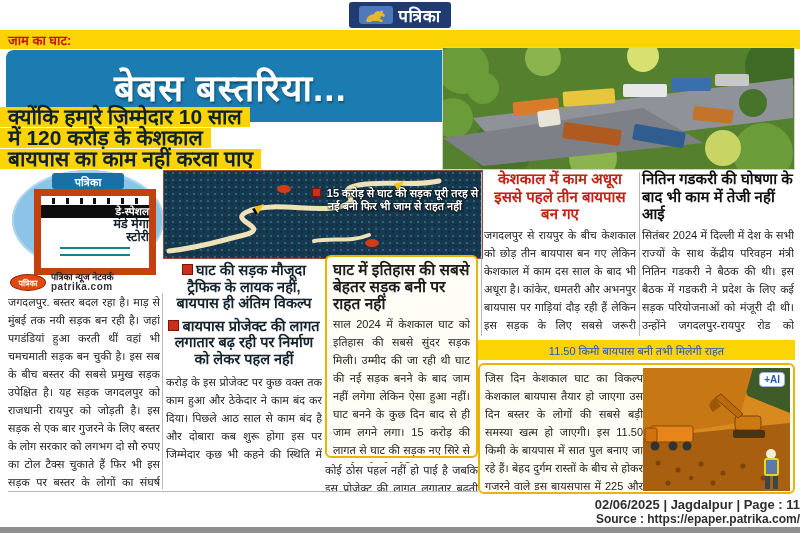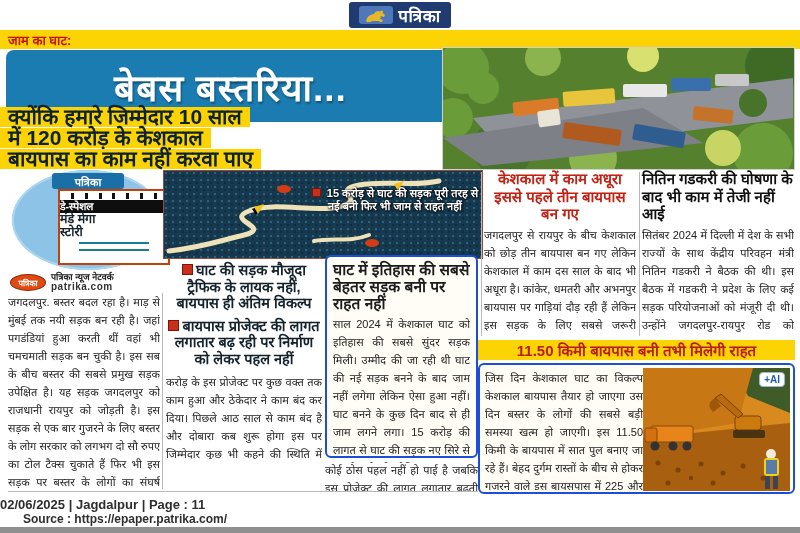--- a/index.html
+++ b/index.html
@@ -28,21 +28,21 @@
                   line-height:18px;padding:1px 8px;margin-bottom:1px;}
 
   
   #photo{left:442px;top:47px;width:351px;height:121px;border:1px solid #d0d0d0;background:#5d8c33;}
 
   
   #badge-oval{left:12px;top:170px;width:152px;height:100px;background:#8cc3e6;border-radius:50%;
               box-shadow:inset 0 0 0 2px #aad6ef;}
   #badge-brand{left:52px;top:173px;width:72px;height:16px;background:#1a6fa6;border-radius:3px;color:#fff;
                font-weight:bold;font-size:11px;display:flex;align-items:center;justify-content:center;}
-  #cal-card{left:34px;top:189px;width:108px;height:72px;background:#ffffff;border:2px solid #c2410c;text-align:left;margin-left:24px;}
+  #cal-card{left:34px;top:189px;width:108px;height:72px;background:#ffffff;border:7px solid #c2410c;text-align:right;}
   #cal-ticks{display:flex;justify-content:space-around;padding:2px 6px 1px;}
   #cal-ticks i{width:3px;height:6px;background:#111;display:block;}
   #cal-band{background:#0e0e0e;color:#fff;font-weight:bold;font-size:10.5px;line-height:13px;}
   .cal-line{font-weight:bold;font-size:12.5px;line-height:13px;color:#14222c;}
   #cal-rule{margin:3px auto 0;width:70px;height:5px;border-top:2px solid #1b7e8c;border-bottom:2px solid #1b7e8c;}
 
   
   #byline{left:10px;top:272px;width:152px;height:20px;display:flex;align-items:center;gap:5px;}
   #byline-oval{background:#e04a12;border:1px solid #8d2807;color:#fff;font-weight:bold;font-size:8px;
                border-radius:50%;width:34px;height:15px;display:flex;align-items:center;justify-content:center;}
@@ -56,44 +56,44 @@
   .point{font-weight:bold;font-size:14.5px;line-height:16.5px;text-align:center;color:#14222c;margin-bottom:6px;}
   .sqr{display:inline-block;width:9px;height:9px;background:#c8301c;border:1px solid #7e1406;margin-right:3px;}
   #mid-body{height:86px;}
 
   
   #map{left:163px;top:170px;width:318px;height:87px;border:1px solid #9a4a3a;background:#16394f;}
   #map-caption{position:absolute;right:3px;top:16px;width:168px;color:#fff;font-weight:bold;font-size:11px;
                line-height:12.5px;text-align:center;text-shadow:0 1px 2px #000,1px 0 2px #000;}
 
   
-  .redbox{border:2px solid #1d4ed8;border-radius:6px;background:#fffdf6;box-sizing:border-box;}
+  .redbox{border:2px solid #eab308;border-radius:6px;background:#fffdf6;box-sizing:border-box;}
   #box-history{left:325px;top:255px;width:153px;height:203px;padding:4px 6px;}
   #box-history h3{margin:0 0 3px;font-size:15.5px;line-height:17px;color:#1d1d1d;}
   #mid-tail{left:325px;top:461px;width:153px;height:30px;}
 
   
   #col4{left:484px;top:170px;width:152px;}
   #col4 h3{margin:0 0 3px;font-size:15px;line-height:17.5px;color:#c22214;text-align:center;}
   #col5{left:642px;top:170px;width:152px;}
   #col5 h3{margin:0 0 3px;font-size:15px;line-height:17.5px;color:#101010;text-align:left;}
   .colbody{height:108px;}
   .vline{width:1px;background:#b9b9b9;}
 
   
   #strip{left:478px;top:340px;width:317px;height:20px;background:#fcd303;display:flex;align-items:center;justify-content:center;}
-  #strip span{color:#b91c1c;font-weight:bold;font-size:15px;}
+  #strip span{color:#1d4ed8;font-weight:normal;font-size:11px;}
   #box-bypass{left:478px;top:363px;width:317px;height:131px;padding:4px 5px;}
   #bypass-text{width:158px;height:121px;}
   #ai-img{position:absolute;right:3px;top:3px;width:147px;height:123px;background:#d98a1f;overflow:hidden;}
   #ai-badge{position:absolute;right:5px;top:4px;background:#ffffff;border:1px solid #9db7d8;border-radius:4px;
             color:#1e5fae;font-weight:bold;font-size:10px;padding:0 4px;line-height:13px;}
 
   
-  #footer{left:0;top:497px;width:800px;text-align:left;color:#2e2e2e;}
+  #footer{left:0;top:497px;width:800px;text-align:right;color:#2e2e2e;}
   #footer .l1{font-weight:bold;font-size:13px;}
   #footer .l2{font-weight:bold;font-size:12px;margin-left:23px;}
   #bottom-bar{left:0;top:527px;width:800px;height:6px;background:#8f8f8f;}
   .hline{height:1px;background:#b9b9b9;}
 </style>
 </head>
 <body>
 
 <div id="page">
 

